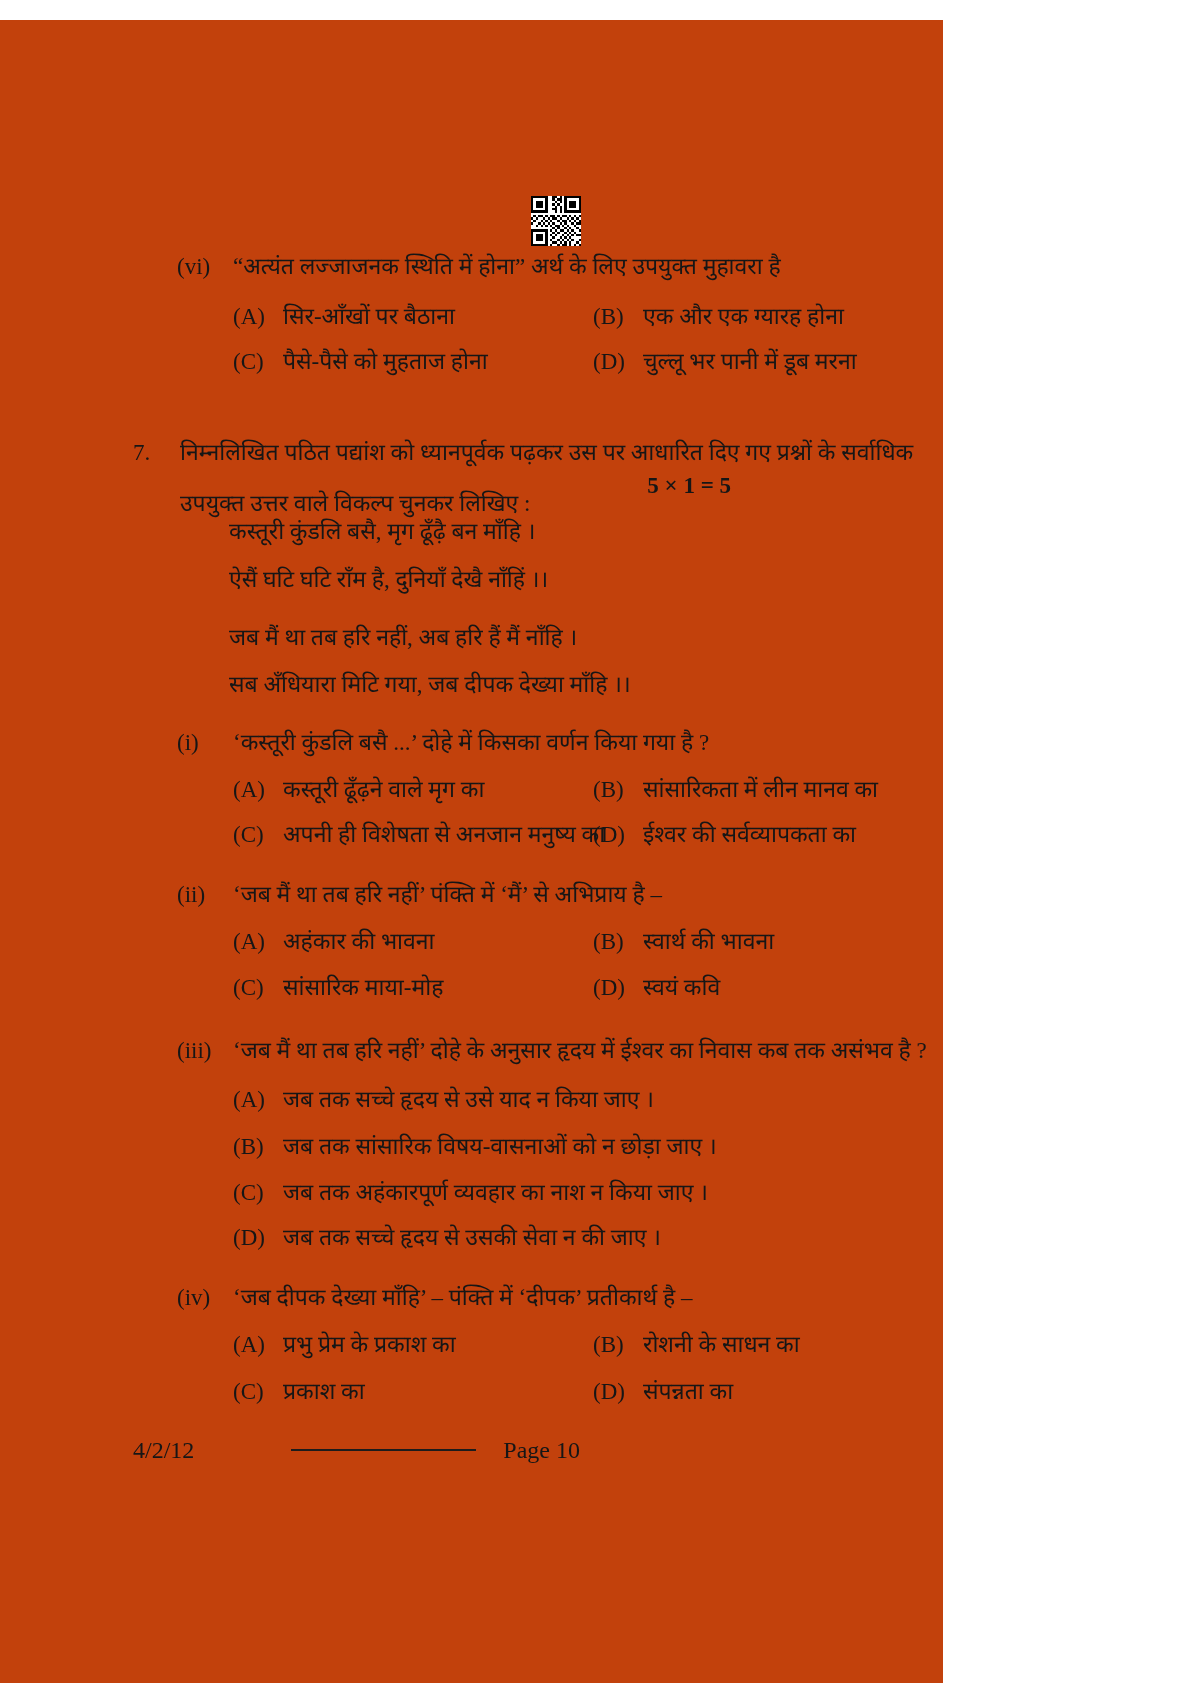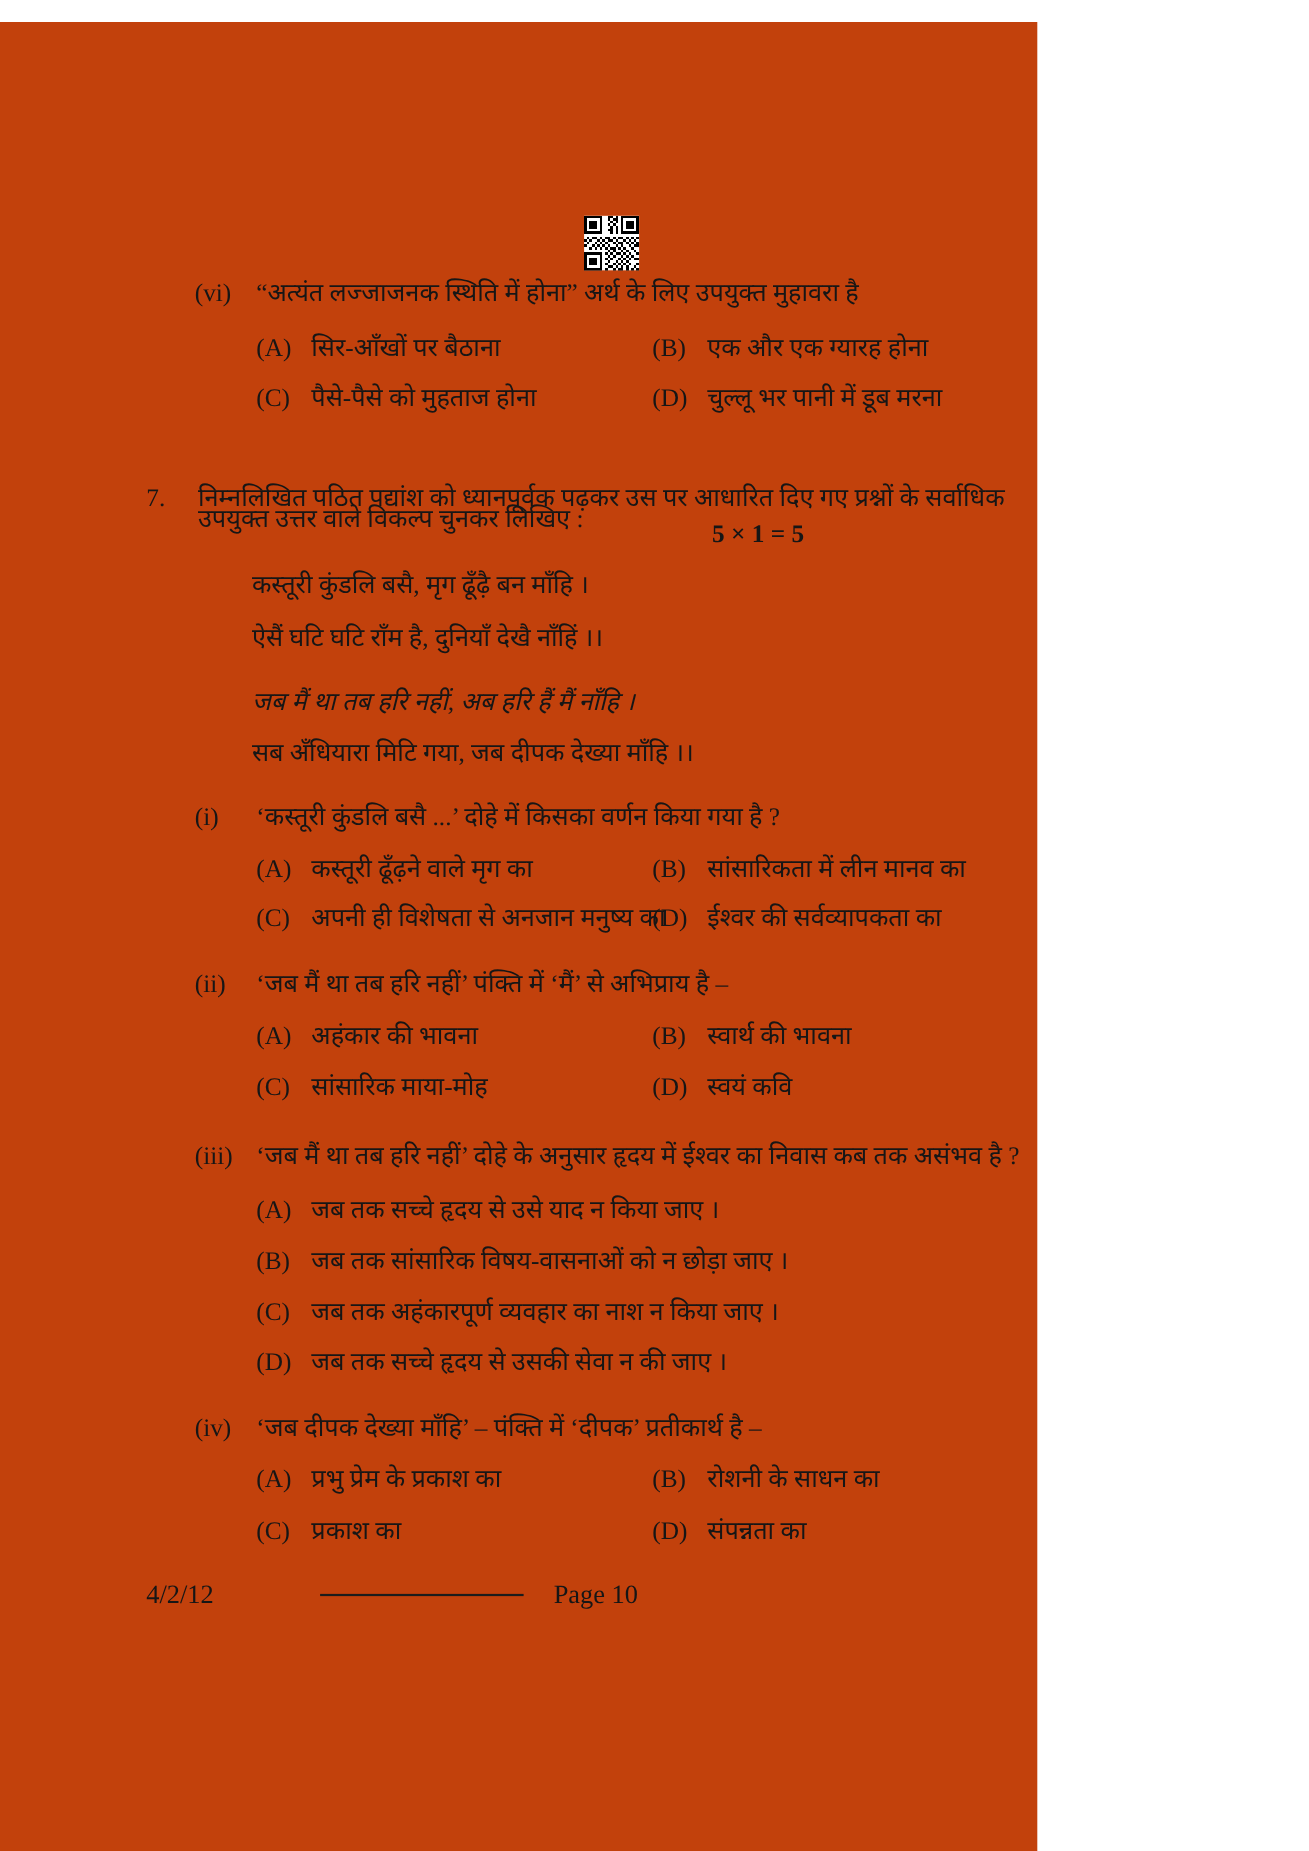--- a/index.html
+++ b/index.html
@@ -80,25 +80,25 @@
     right: 212px;
     font-weight: bold;
     white-space: nowrap;
   }
 
   
   #qvi      { top: 231px; }
   #vi-r1    { top: 281px; }
   #vi-r2    { top: 326px; }
   #q7-l1    { top: 417px; }
-  #q7-l2    { top: 436px; left: 180px; position: absolute; white-space: nowrap; }
+  #q7-l2    { top: 468px; left: 180px; position: absolute; white-space: nowrap; }
   #q7-marks { top: 450px; }
   #poem-1   { top: 496px; }
   #poem-2   { top: 544px; text-align: center; }
-  #poem-3   { top: 602px; font-style: italic; }
+  #poem-3   { top: 602px; }
   #poem-4   { top: 649px; }
   #sub-i    { top: 707px; }
   #i-r1     { top: 754px; }
   #i-r2     { top: 799px; }
   #sub-ii   { top: 859px; }
   #ii-r1    { top: 906px; }
   #ii-r2    { top: 952px; }
   #sub-iii  { top: 1015px; }
   #iii-o1   { top: 1064px; }
   #iii-o2   { top: 1111px; }

